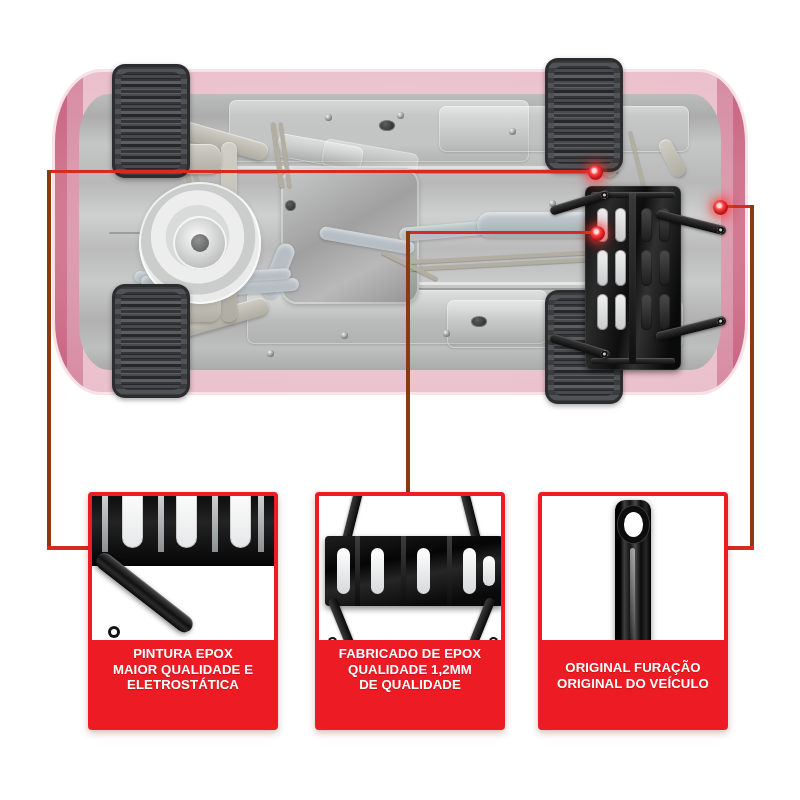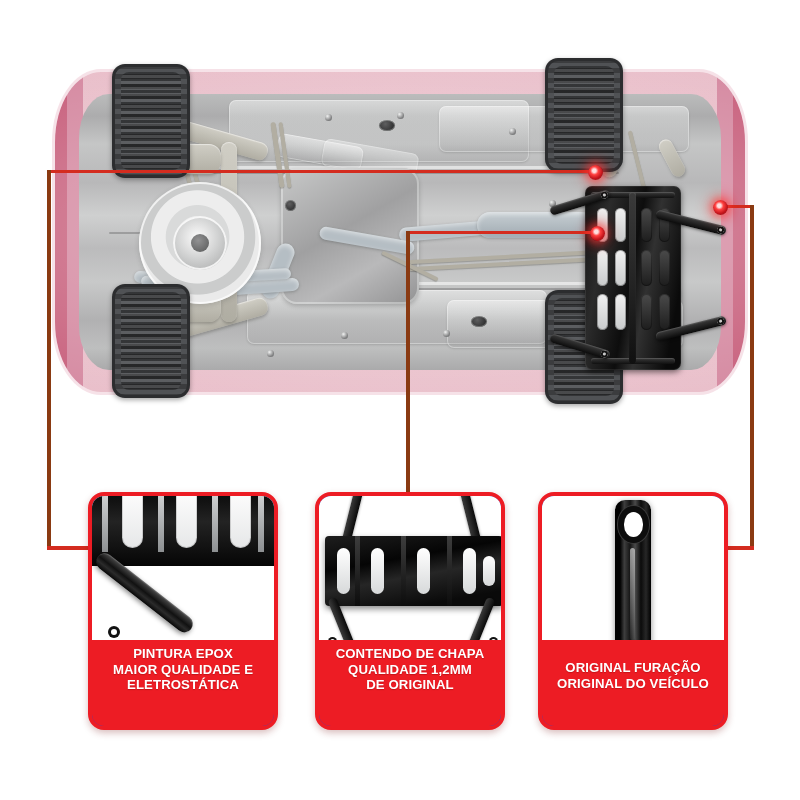--- a/index.html
+++ b/index.html
@@ -137,21 +137,21 @@
   .conn.brown{background:#8a3a12;}
   .dot{
     position:absolute;width:15px;height:15px;border-radius:50%;
     background:radial-gradient(circle at 42% 38%,#ffdede 0 14%,#ff4040 32%,#c2141b 62%,#8a0f14 100%);
     box-shadow:0 0 7px 3px rgba(255,60,60,.55), 0 0 14px 6px rgba(255,0,0,.22);
   }
 
   
   .card{
     position:absolute;top:492px;width:190px;height:238px;
-    border-radius:16px;
+    border-radius:4px;
     background:#1d4ed8;
     border:4px solid #ED1C24;
     box-sizing:border-box;
     overflow:hidden;
     box-shadow:0 3px 7px rgba(120,20,20,.28);
   }
   .card .photo{
     position:absolute;left:0;right:0;top:0;height:152px;
     background:#fff;overflow:hidden;
   }
@@ -404,23 +404,23 @@
         <div class="c2-slot" style="left:138px;"></div>
         <div class="c2-slot" style="left:158px;top:20px;height:30px;width:12px;"></div>
       </div>
 
       <div class="c2-arm" style="left:20px;top:100px;transform:rotate(-22deg);"></div>
       <div class="c2-arm" style="left:156px;top:100px;transform:rotate(22deg);"></div>
       <div class="c2-eye" style="left:9px;top:141px;"></div>
       <div class="c2-eye" style="left:170px;top:141px;"></div>
     </div>
     <div class="cap">
-      <div>CONTENDO DE CHAPA</div>
+      <div>FABRICADO DE EPOX</div>
       <div>QUALIDADE 1,2MM</div>
-      <div>DE ORIGINAL</div>
+      <div>DE QUALIDADE</div>
     </div>
   </div>
 
   <div class="card c3" style="left:538px;">
     <div class="photo">
       <div class="c3-bar"></div>
       <div class="c3-hole"></div>
       <div class="c3-sheen"></div>
     </div>
     <div class="cap">

